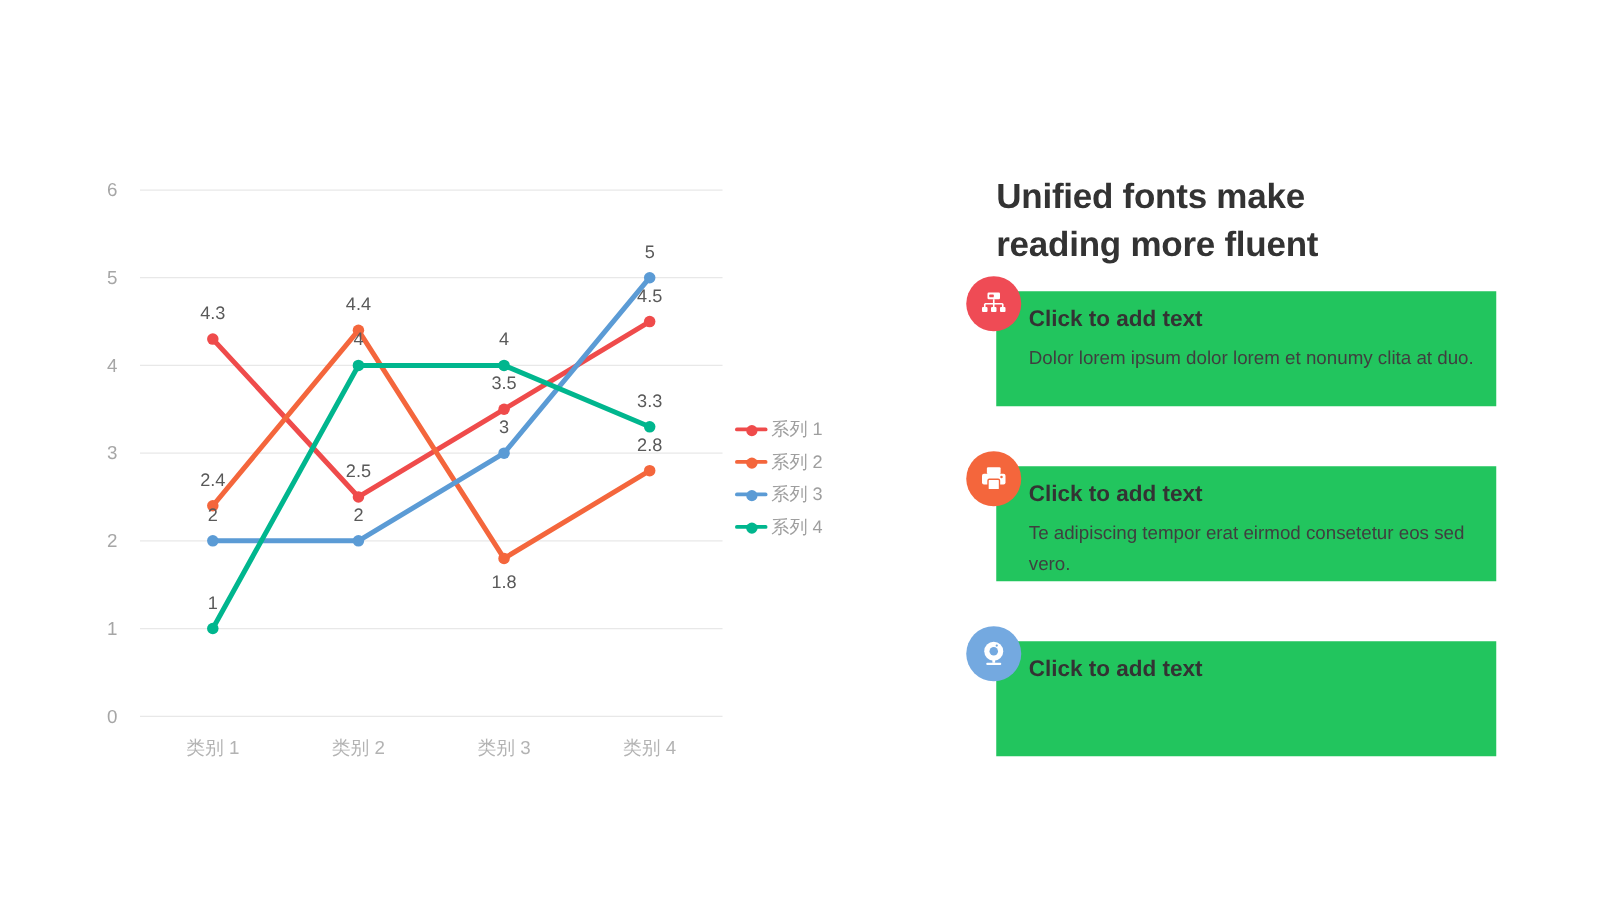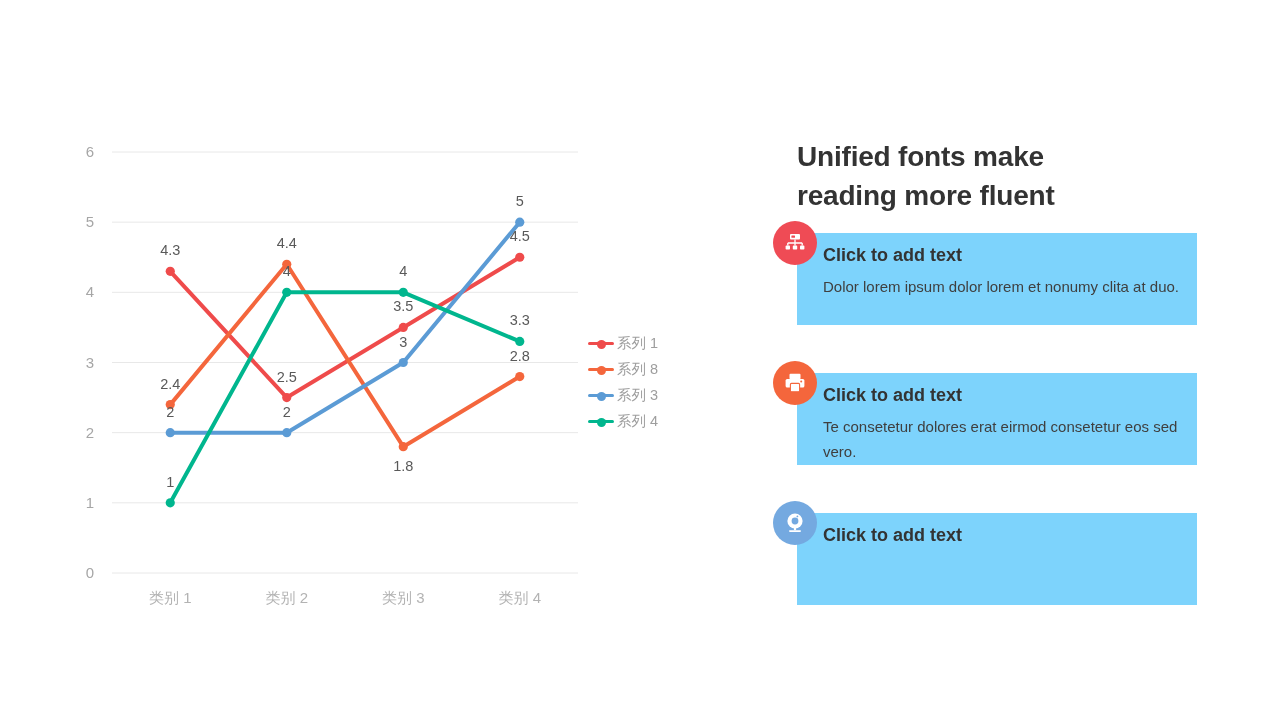--- a/index.html
+++ b/index.html
@@ -54,21 +54,21 @@
   
   .right-panel { position: absolute; left: 797px; top: 138px; width: 400px; }
   .headline {
     font-size: 28px; font-weight: bold; color: #333333;
     line-height: 1.38; letter-spacing: -0.2px; margin-bottom: 18px;
     white-space: pre-line;
   }
   .cards { position: relative; }
   .card {
     position: relative; width: 400px; height: 92px;
-    background: #7dd3fc; margin-bottom: 48px;
+    background: #22c55e; margin-bottom: 48px;
     padding: 12px 18px 10px 26px;
   }
   .card:last-child { margin-bottom: 0; }
   .card-icon {
     position: absolute; left: -24px; top: -12px;
     width: 44px; height: 44px; border-radius: 50%;
     display: flex; align-items: center; justify-content: center;
   }
   .card-title {
     font-size: 18px; font-weight: bold; color: #333333;
@@ -159,21 +159,21 @@
             <i style="background:#ef4b4b"></i>
             <b style="background:#ef4b4b"></b>
           </span>
           <span class="legend-text">系列 1</span>
         </div>
         <div class="legend-row">
           <span class="legend-swatch">
             <i style="background:#f4663c"></i>
             <b style="background:#f4663c"></b>
           </span>
-          <span class="legend-text">系列 8</span>
+          <span class="legend-text">系列 2</span>
         </div>
         <div class="legend-row">
           <span class="legend-swatch">
             <i style="background:#5b9bd5"></i>
             <b style="background:#5b9bd5"></b>
           </span>
           <span class="legend-text">系列 3</span>
         </div>
         <div class="legend-row">
           <span class="legend-swatch">
@@ -206,21 +206,21 @@
         <div class="card">
           <div class="card-icon" style="background:#f4663c">
             <svg width="24" height="24" viewBox="0 0 24 24">
               <rect x="6.5" y="2.8" width="11" height="5.4" rx="1" fill="#fff"></rect>
               <rect x="2.6" y="8" width="18.8" height="8.6" rx="1.6" fill="#fff"></rect>
               <circle cx="18.2" cy="10.6" r="1" fill="#f4663c"></circle>
               <rect x="7.4" y="12.4" width="9.2" height="8.4" rx="1" fill="#fff" stroke="#f4663c" stroke-width="1.1"></rect>
             </svg>
           </div>
           <div class="card-title">Click to add text</div>
-          <div class="card-body">Te consetetur dolores erat eirmod consetetur eos sed vero.</div>
+          <div class="card-body">Te adipiscing tempor erat eirmod consetetur eos sed vero.</div>
         </div>
         <div class="card">
           <div class="card-icon" style="background:#74a9e0">
             <svg width="24" height="24" viewBox="0 0 24 24">
               <circle cx="12" cy="10" r="7.6" fill="#fff"></circle>
               <circle cx="12" cy="10" r="3.4" fill="#74a9e0"></circle>
               <circle cx="14.4" cy="5.4" r="0.9" fill="#74a9e0"></circle>
               <rect x="10.9" y="16.6" width="2.2" height="2.6" fill="#fff"></rect>
               <rect x="6" y="19.2" width="12" height="1.7" rx="0.8" fill="#fff"></rect>
             </svg>

